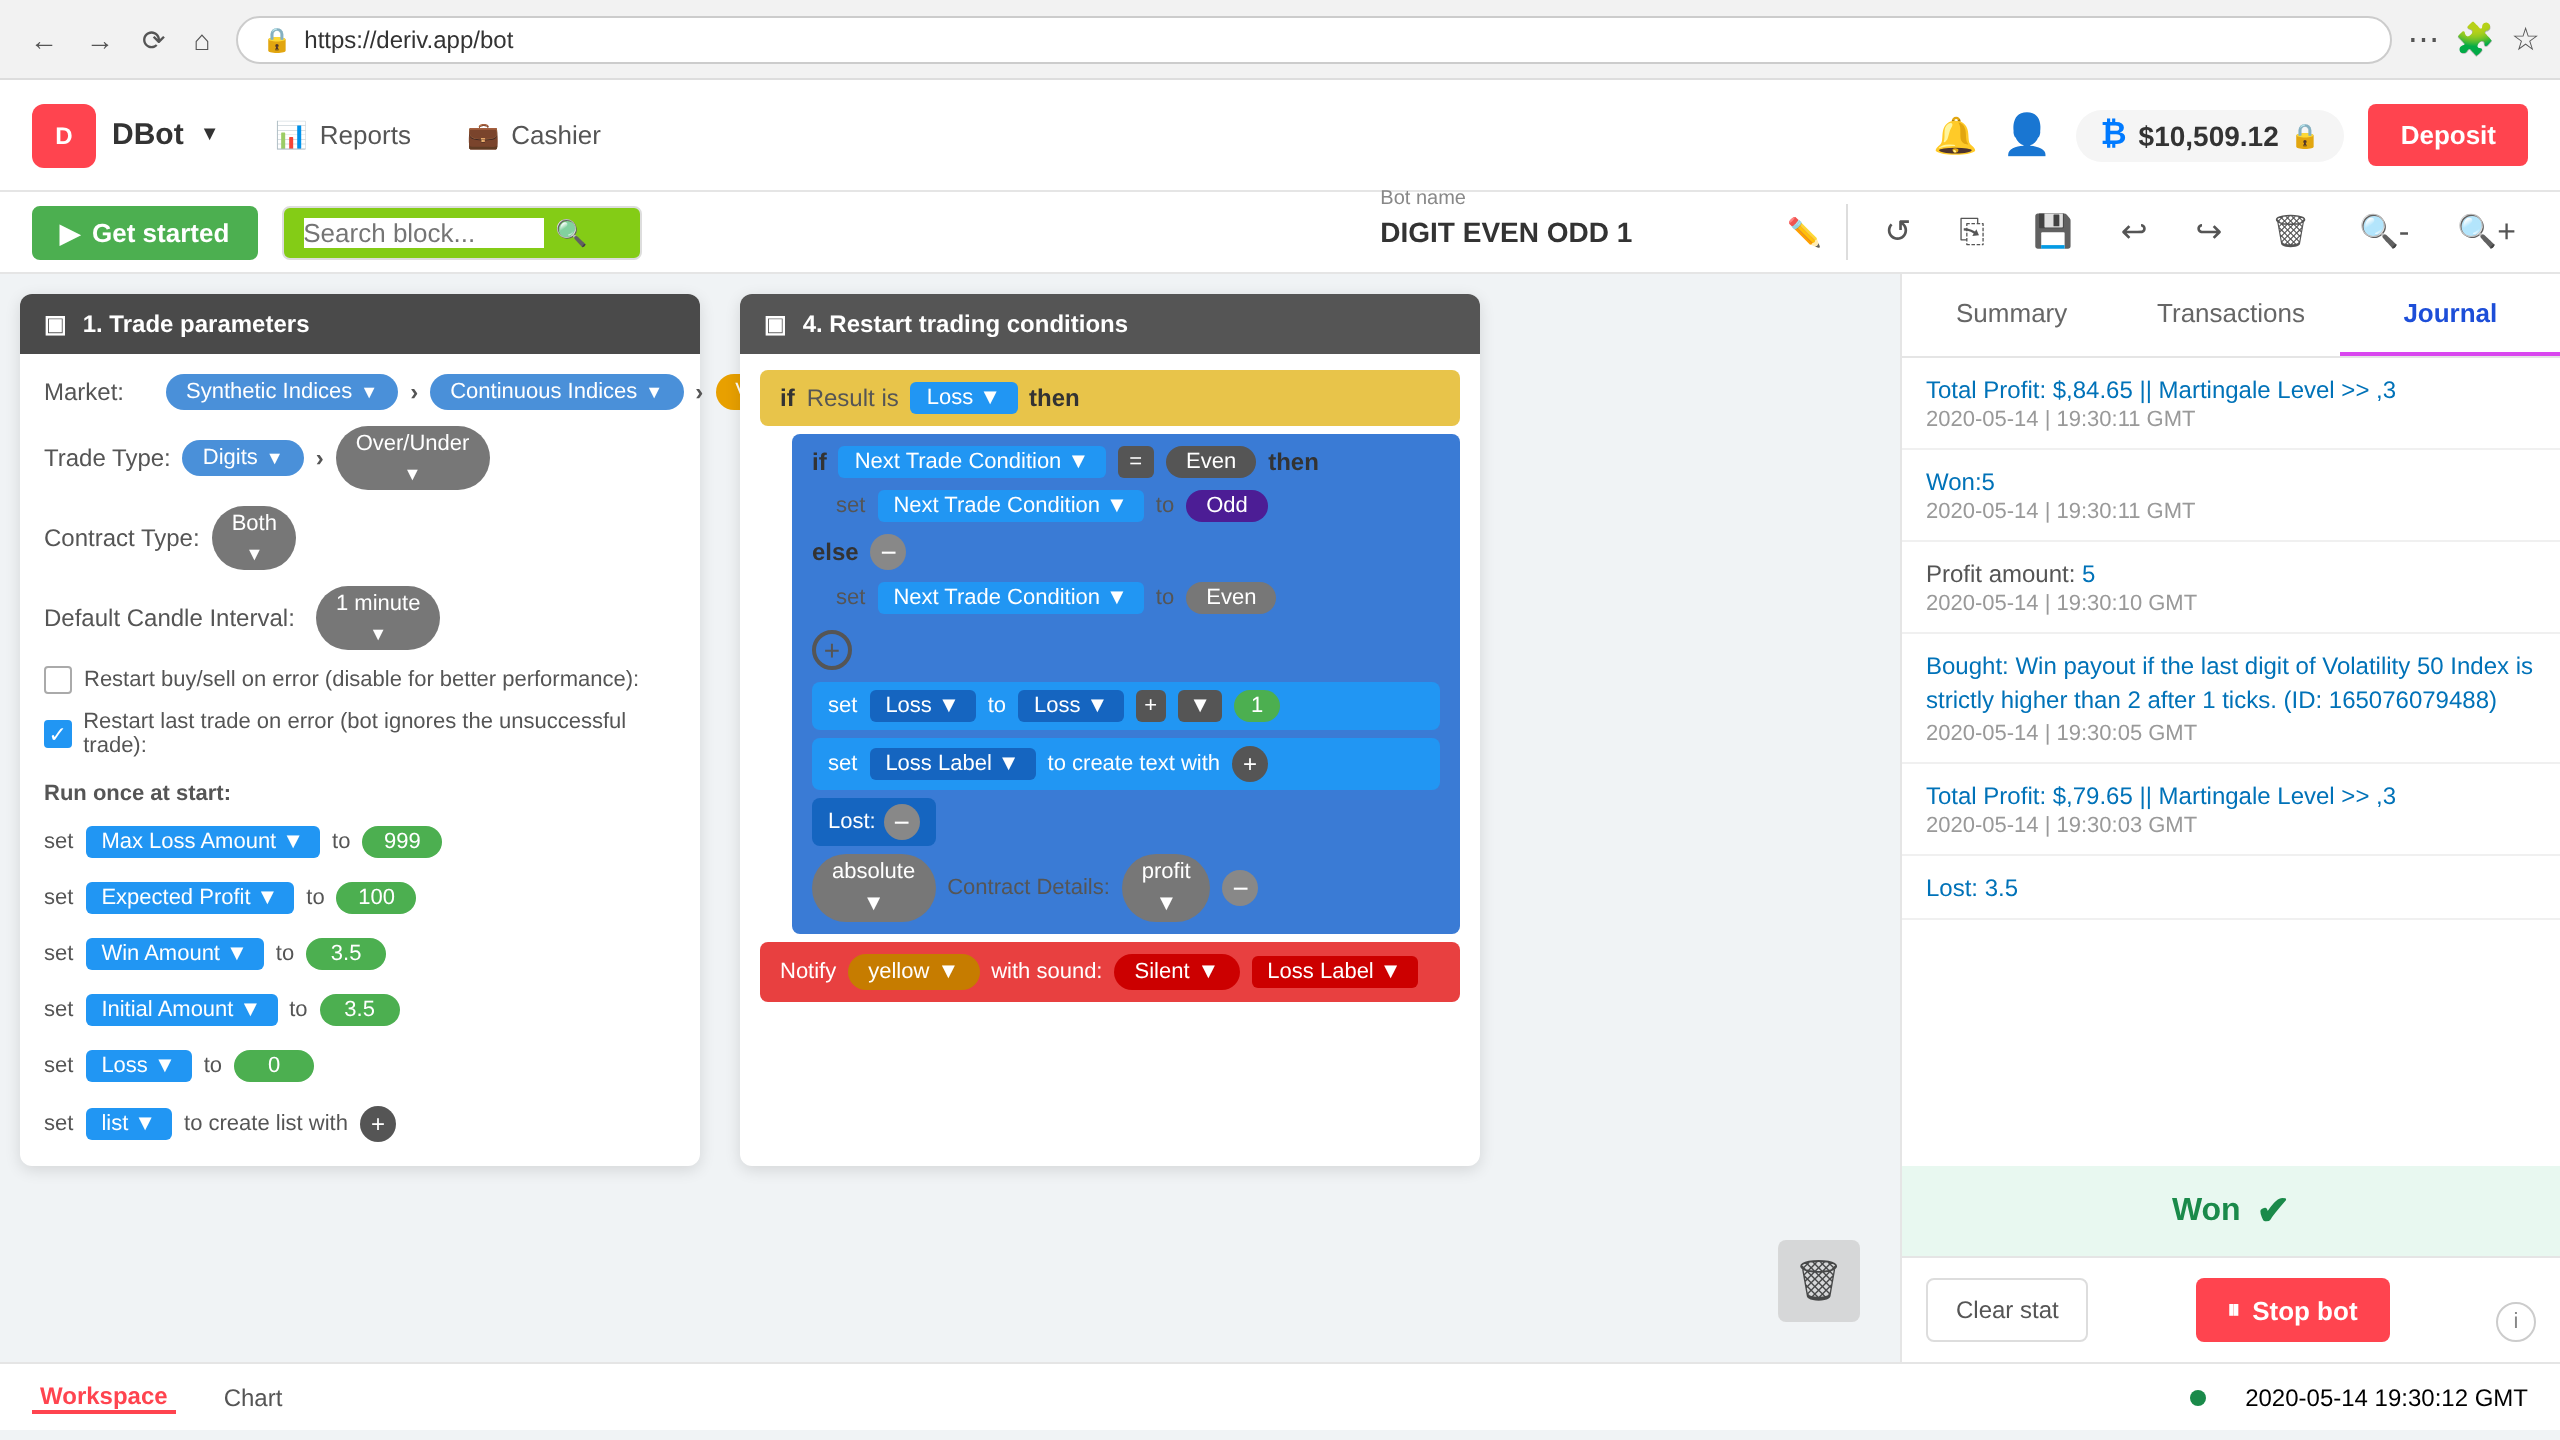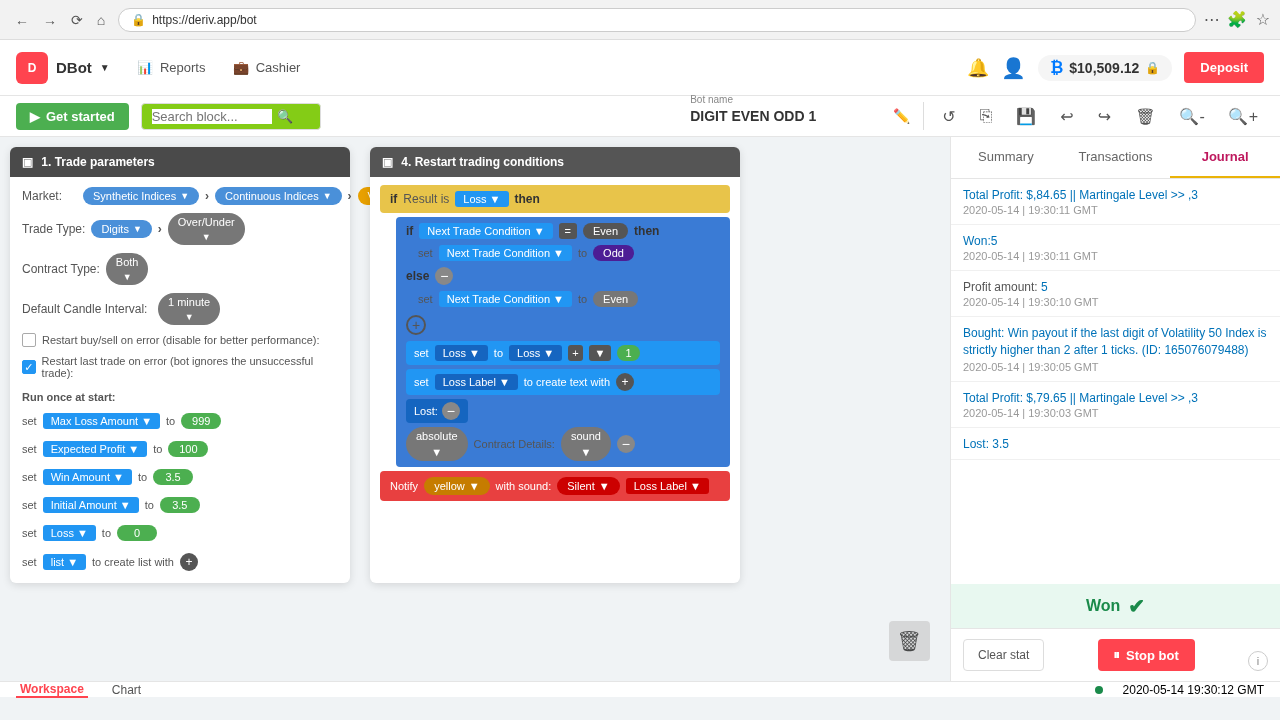--- a/index.html
+++ b/index.html
@@ -126,21 +126,21 @@
     .panel-tabs {
       display: flex;
       border-bottom: 1px solid #e5e5e5;
     }
     .panel-tab {
       flex: 1; padding: 12px 8px; text-align: center;
       cursor: pointer; font-size: 13px; color: #666;
       border-bottom: 2px solid transparent;
     }
     .panel-tab.active {
-      color: #be185d; border-bottom: 2px solid #eab308; font-weight: 600; text-align: center;
+      color: #1d4ed8; border-bottom: 2px solid #d946ef; font-weight: 600; text-align: center;
     }
 
     
     .journal-filters {
       display: flex; gap: 12px; padding: 10px 12px;
       border-bottom: 1px solid #e5e5e5; align-items: center;
     }
     .checkbox-item { display: flex; align-items: center; gap: 4px; font-size: 12px; }
     .checkbox-item input { accent-color: #ff444f; }
 
@@ -185,21 +185,21 @@
       display: flex; align-items: center; gap: 6px;
     }
     .info-icon {
       width: 20px; height: 20px; border-radius: 50%; border: 1px solid #ccc;
       display: flex; align-items: center; justify-content: center;
       font-size: 11px; color: #888; cursor: pointer;
     }
 
     
     .status-bar {
-      height: 16px;
+      height: 34px;
       background: white;
       border-top: 1px solid #e5e5e5;
       display: flex;
       align-items: center;
       padding: 0 16px;
       gap: 20px;
       font-size: 12px;
     }
     .status-tab {
       cursor: pointer; padding: 0 4px;
@@ -652,21 +652,21 @@
               </div>
             </div>
 
             <div style="margin-top:4px; display:flex; align-items:center; gap:6px;">
               <div class="dropdown-pill gray" style="font-size:11px;">
                 <span>absolute</span>
                 <span>▼</span>
               </div>
               <span style="font-size:11px; color:#555;">Contract Details:</span>
               <div class="dropdown-pill gray" style="font-size:11px;">
-                <span>sound</span>
+                <span>profit</span>
                 <span>▼</span>
               </div>
               <div class="minus-btn">−</div>
             </div>
           </div>
 
           <div class="notify-row">
             <span>Notify</span>
             <div class="dropdown-pill" style="background:#c67c00; font-size:11px;">
               <span>yellow</span>

